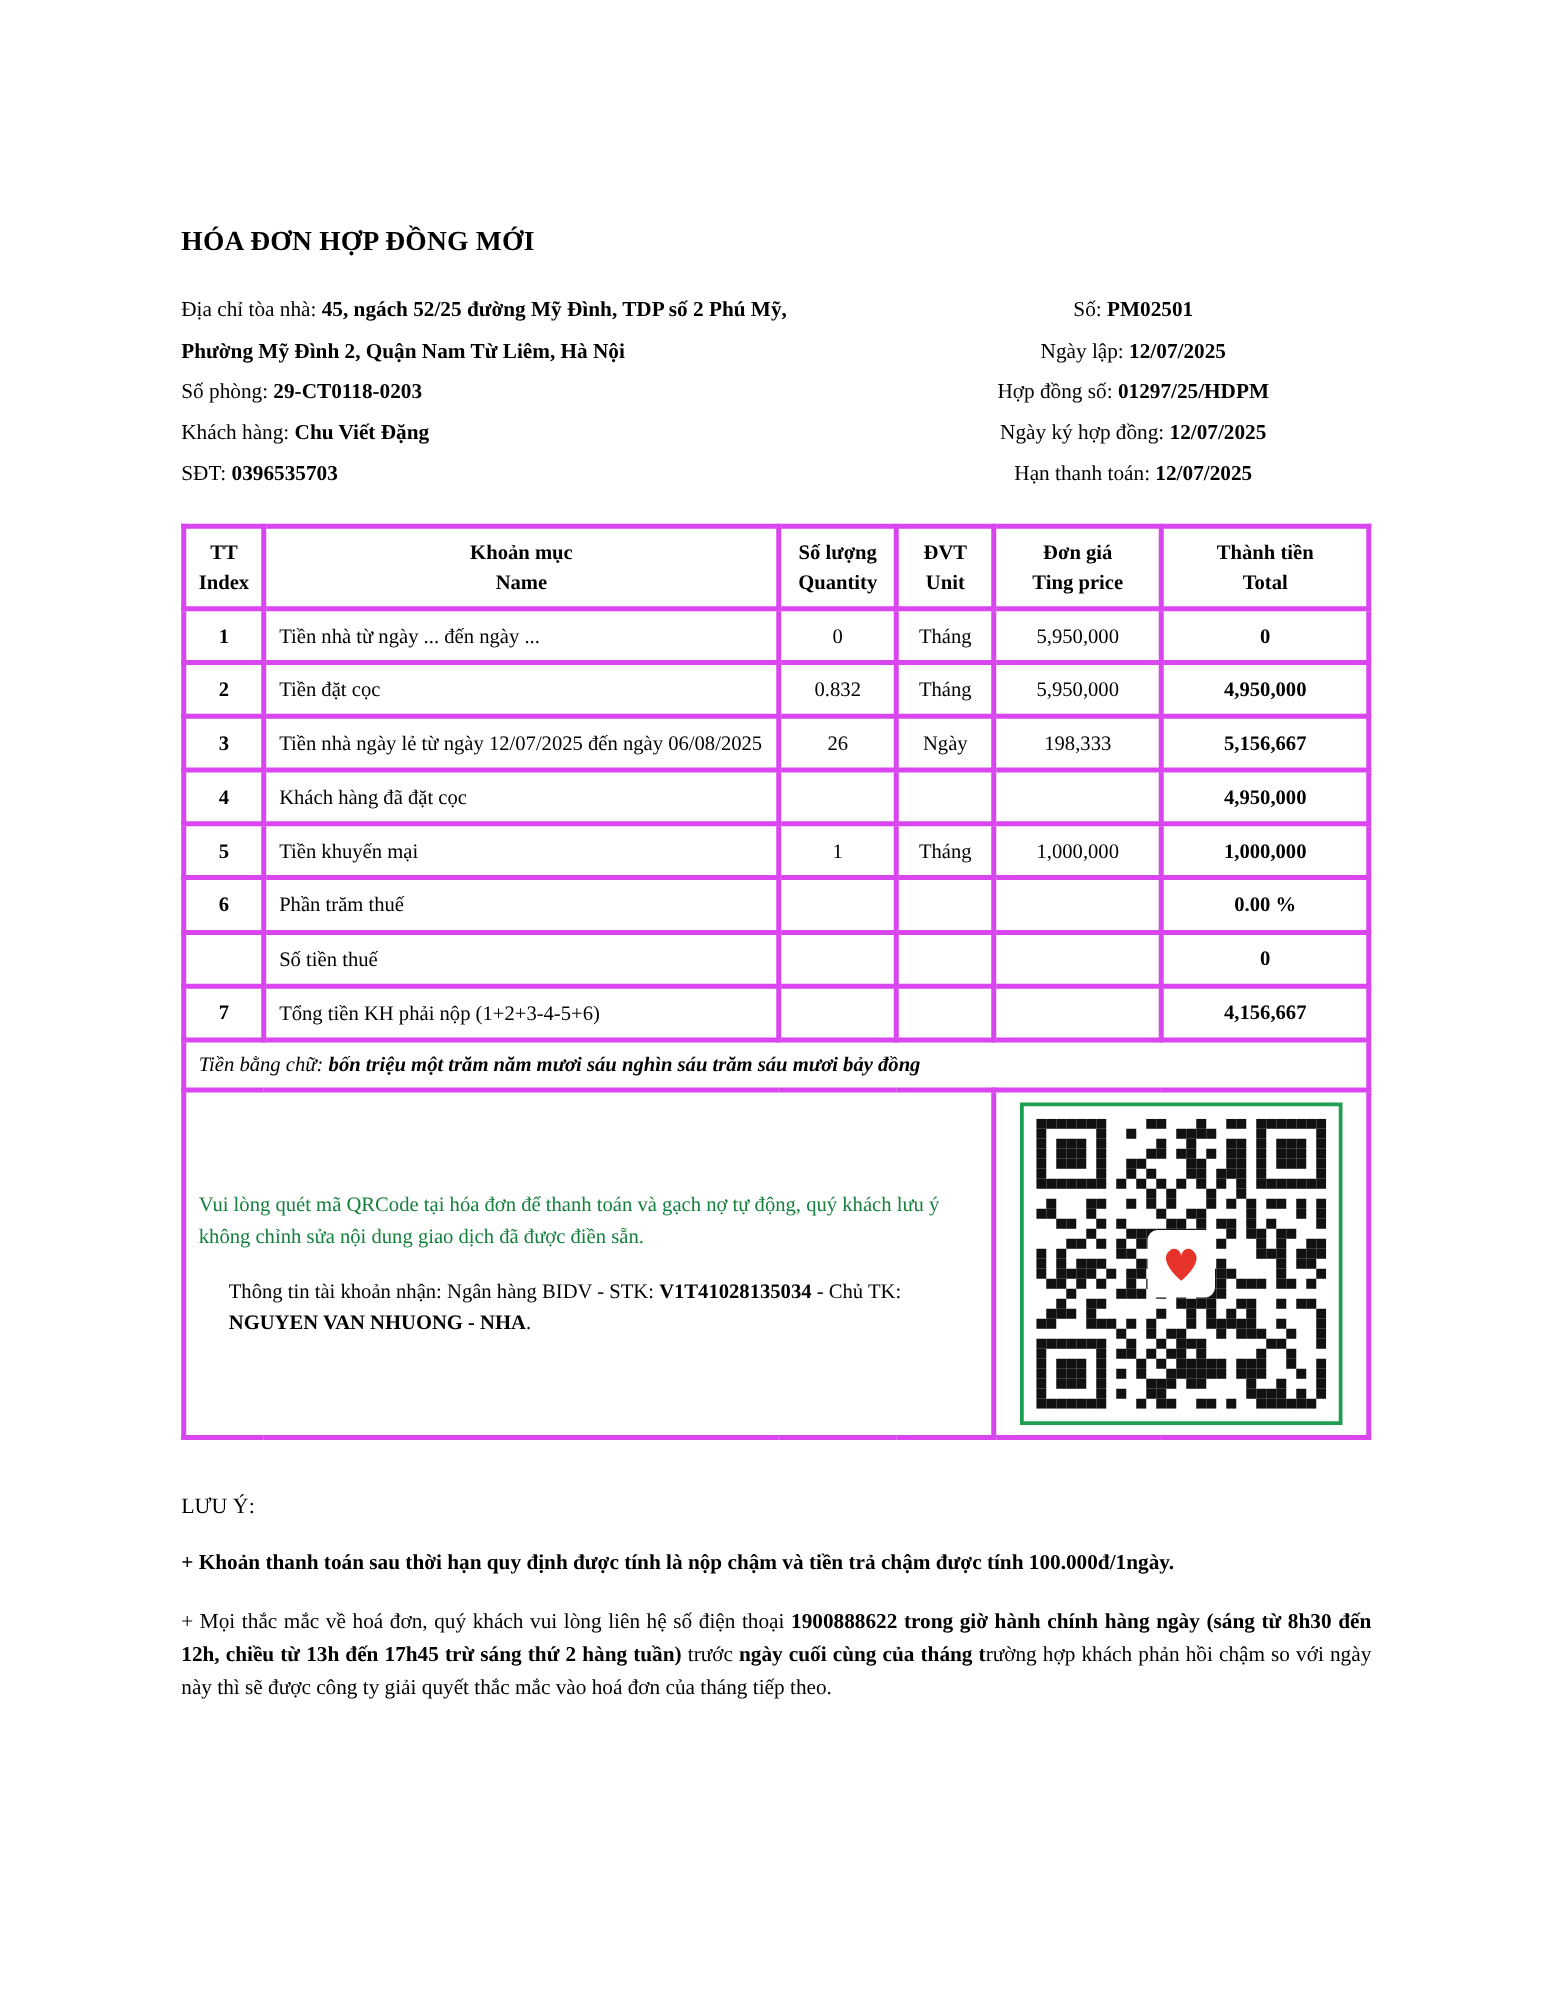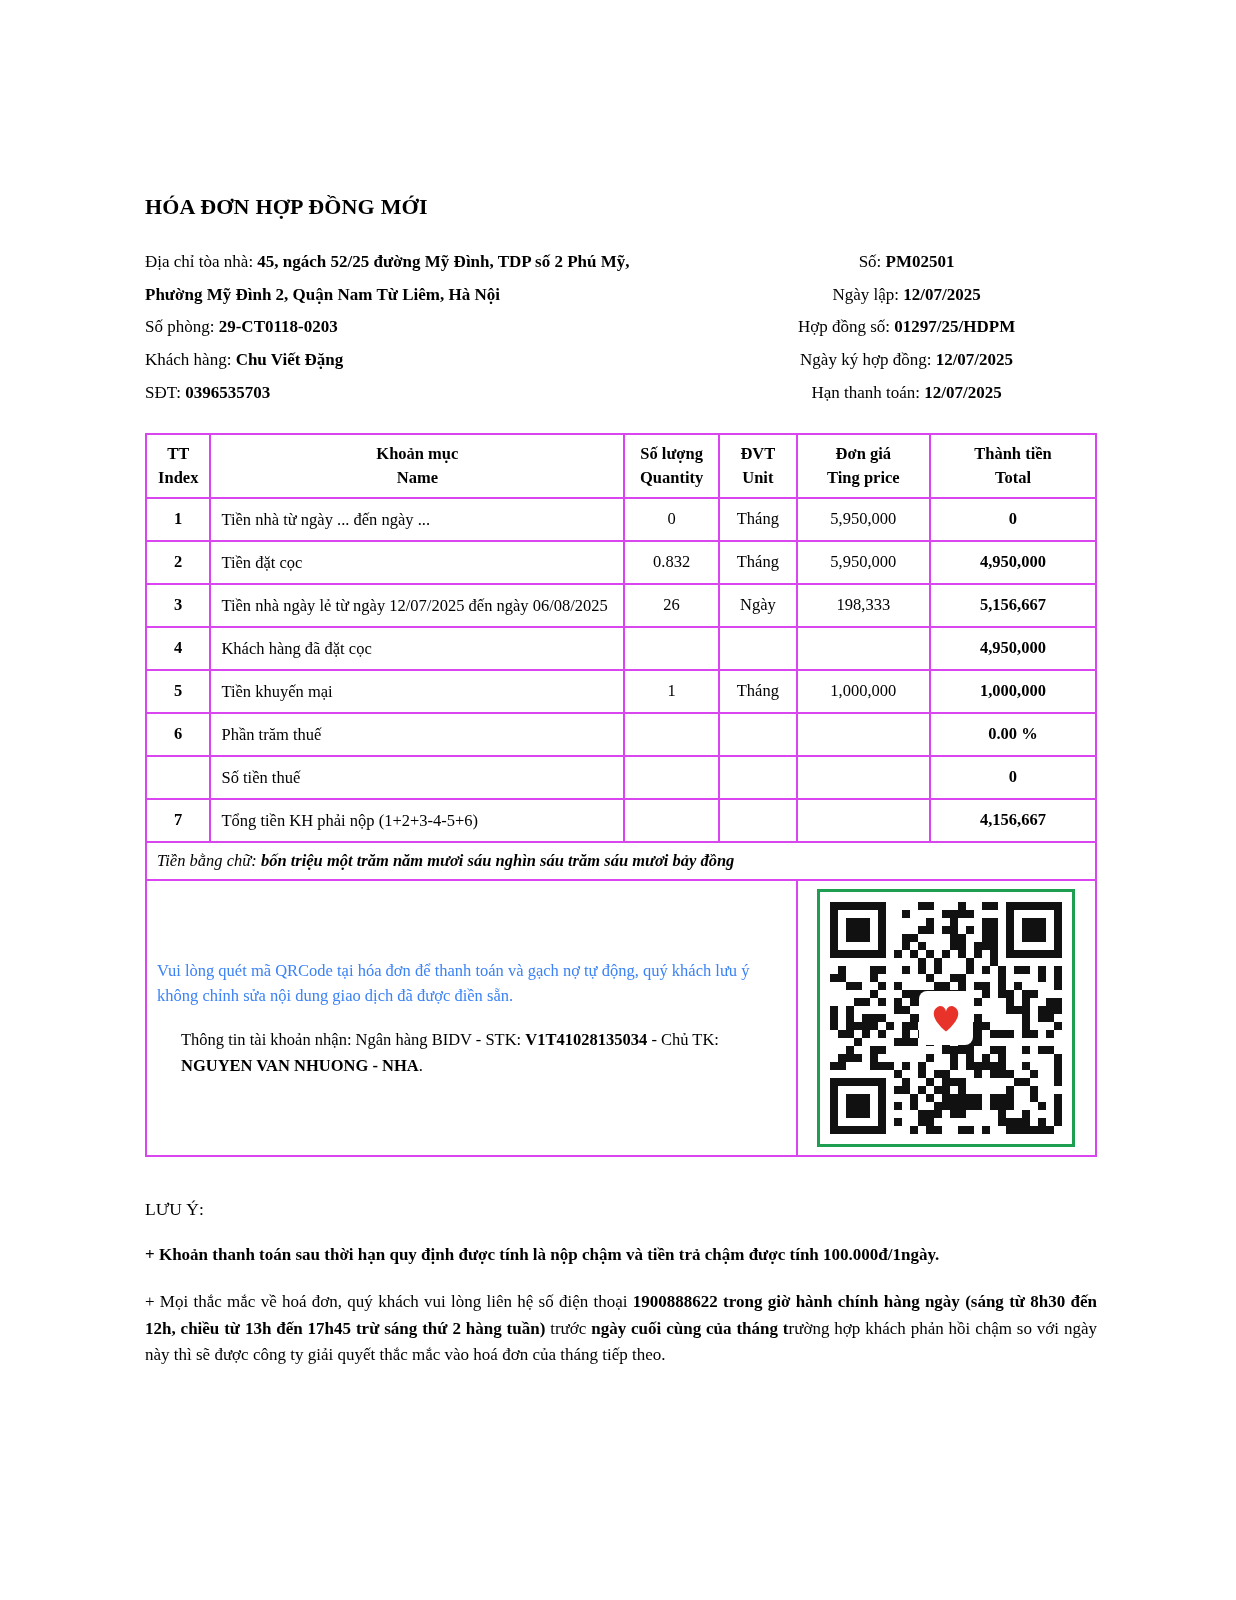--- a/index.html
+++ b/index.html
@@ -19,45 +19,45 @@
   .lm i { position:absolute; width:21px; height:21px; display:block; }
   .lm .p-top    { left:21px; top:0;    background:#F7A11C; border-radius:4px 4px 0 0; }
   .lm .p-left   { left:0;   top:21px;  background:#F7A11C; border-radius:4px 0 0 4px; }
   .lm .p-center { left:21px; top:21px; background:#F7A11C; }
   .lm .p-right  { left:42px; top:21px; background:#189B84; border-radius:0 4px 4px 0; }
   .lm .p-bottom { left:21px; top:42px; background:#189B84; border-radius:0 0 4px 4px; }
   .lt { font-family:"Liberation Sans", sans-serif; font-weight:bold; font-size:27px; line-height:1.02; }
   .lt .ting { color:#F7941D; }
   .lt .tong { color:#2B3990; }
   .lt sup { font-size:10px; color:#F7941D; vertical-align:super; }
-  h1.title { font-size:22px; font-weight:bold; margin-top:14px; letter-spacing:.2px; }
+  h1.title { font-size:22px; font-weight:bold; letter-spacing:.2px; }
 
   
   .info { display:flex; justify-content:space-between; margin-top:26px; font-size:17px; }
   .info p { line-height:1.92; }
   .info-left  { width:57%; }
   .info-right { width:40%; text-align:center; }
   .info b { font-weight:bold; }
 
   
   table.inv { width:100%; border-collapse:collapse; margin-top:24px; font-size:16.5px; }
-  table.inv th, table.inv td { border:2px solid #d946ef; padding:8px 10px; vertical-align:middle; }
+  table.inv th, table.inv td { border:4px solid #d946ef; padding:8px 10px; vertical-align:middle; }
   table.inv th { text-align:center; font-weight:bold; line-height:1.45; padding:7px 6px; }
   td.c-idx   { text-align:center; font-weight:bold; }
   td.c-name  { text-align:left; line-height:1.4; }
   td.c-qty, td.c-unit, td.c-price { text-align:center; }
   td.c-total { text-align:center; font-weight:bold; }
   tr.data-row td { height:43px; }
 
   td.words { padding:10px 12px; }
   td.words i span { font-style:italic; }
   td.words i b { font-style:italic; font-weight:bold; }
 
   td.paycell { vertical-align:middle; padding:18px 22px 18px 12px; }
-  td.paycell p.red { color:#3b82f6; line-height:1.55; margin-bottom:18px; }
+  td.paycell p.red { color:#15803d; line-height:1.55; margin-bottom:18px; }
   td.paycell p.acct { line-height:1.55;margin-left:24px; }
 
   td.qrcell { vertical-align:top; padding:6px; text-align:center; }
   .qrbox { position:relative; display:inline-block; border:3px solid #1E9E50; background:#fff; padding:10px; margin-top:0; }
   .qrbox #qr { width:232px; height:232px; display:block; }
   .qrlogo { position:absolute; left:50%; top:50%; transform:translate(-50%,-50%);
             width:54px; height:54px; background:#fff; border-radius:8px;
             display:flex; align-items:center; justify-content:center; }
 
   

